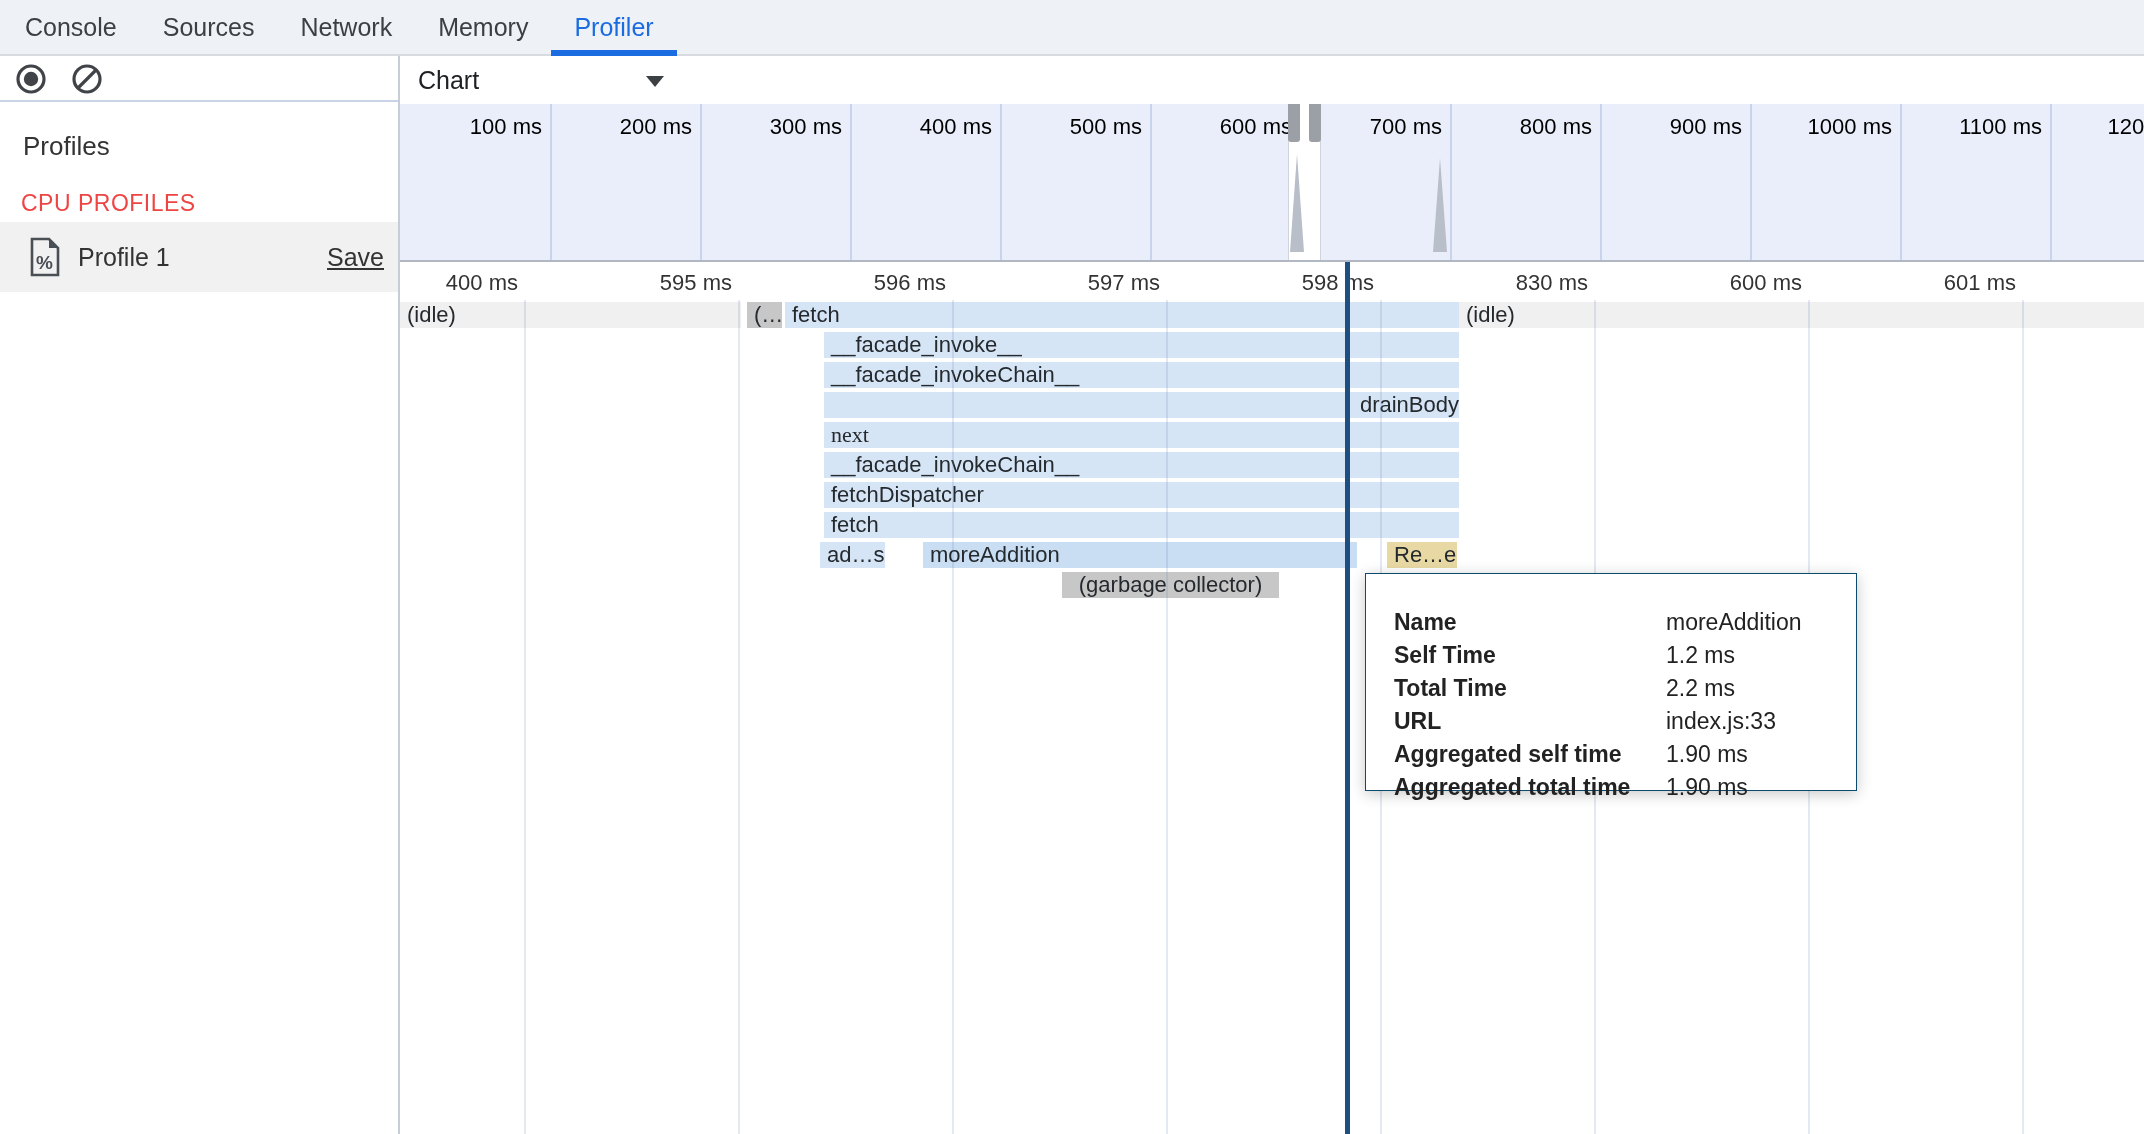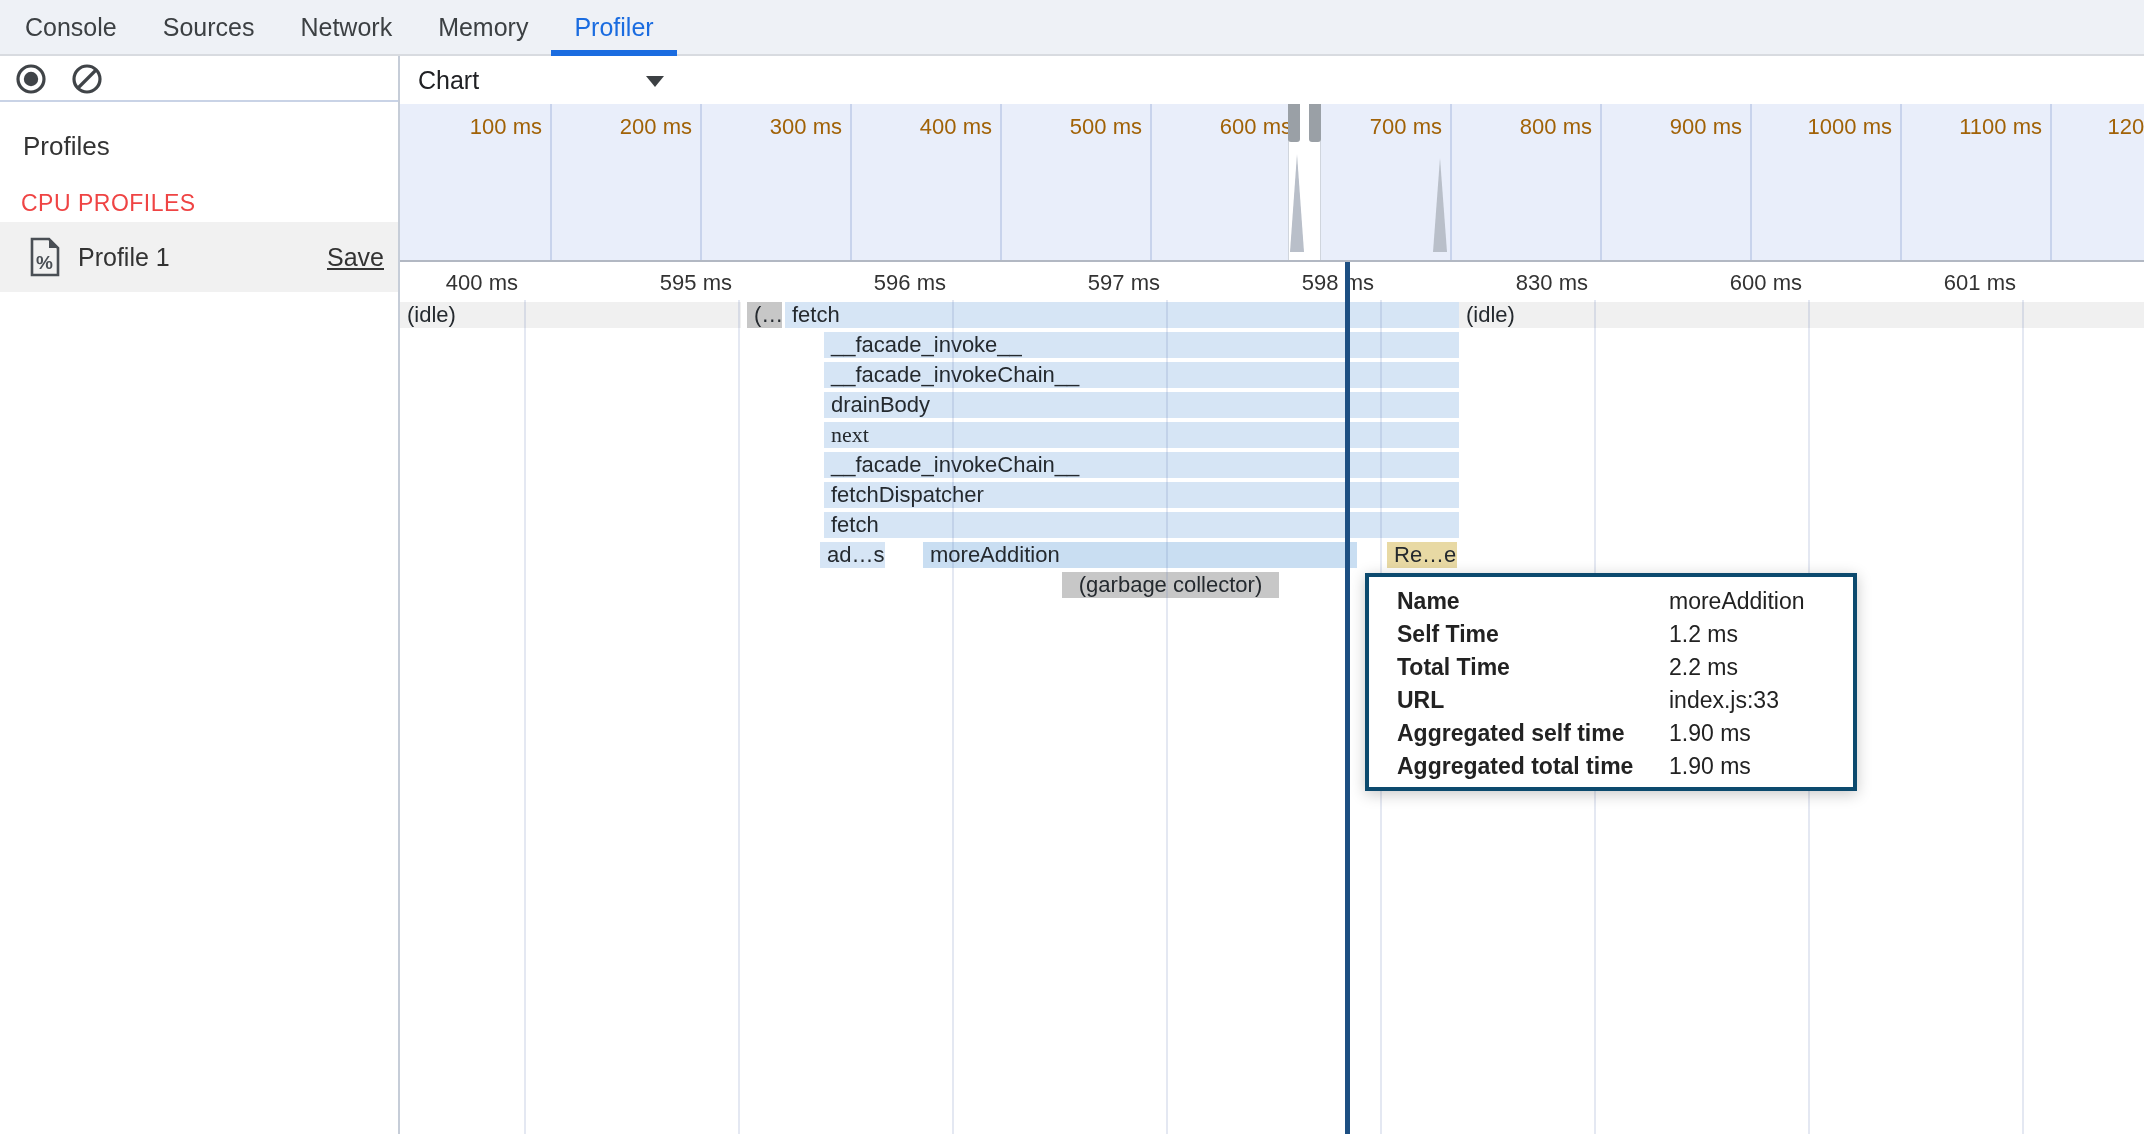--- a/index.html
+++ b/index.html
@@ -38,21 +38,21 @@
   .profile-row .doc-icon { margin-left:28px; }
   .profile-name { margin-left:16px; font-size:25px; color:#333; }
   .save-link { position:absolute; right:14px; font-size:25px; color:#333; text-decoration:underline; cursor:pointer; }
   .v-divider { position:absolute; left:398px; top:56px; width:2px; height:1078px; background:#c6cdd8; }
 
   
   .overview { position:absolute; left:400px; top:104px; width:1744px; height:158px;
               background:#e9eefa; overflow:hidden; border-bottom:2px solid #b2b8c3; }
   .ov-line { position:absolute; top:0; width:2px; height:158px; background:#c8d3ec; }
   .ov-label { position:absolute; top:10px; height:28px; width:150px; text-align:right;
-              font-size:22px; color:#a16207; white-space:nowrap; }
+              font-size:22px; color:#000000; white-space:nowrap; }
   .ov-selection { position:absolute; top:0; height:158px; background:#ffffff;
                   border-left:1px solid #d0d5dd; border-right:1px solid #d0d5dd; }
   .ov-handle { position:absolute; top:0; width:12px; height:38px; background:#9aa0a6; border-radius:0 0 3px 3px; }
   .ov-spike { position:absolute; width:0; height:0;
               border-left:7px solid transparent; border-right:7px solid transparent; }
 
   
   .flame { position:absolute; left:400px; top:262px; width:1744px; height:872px; background:#fff; overflow:hidden; }
   .f-label { position:absolute; top:8px; width:150px; height:28px; text-align:right;
              font-size:22px; color:#333; white-space:nowrap; }
@@ -62,21 +62,21 @@
   .bar-call     { background:#d6e5f5; }
   .bar-selected { background:#c9def2; }
   .bar-idle     { background:#f0f0f0; }
   .bar-system   { background:#c7c7c7; }
   .bar-gc       { background:#c7c7c7; text-align:center; padding:0; }
   .bar-yellow   { background:#e8d9a4; }
   .time-marker { position:absolute; top:0; bottom:0; width:5px; background:#1d4f82; z-index:6; }
 
   
   .tooltip { position:absolute; left:965px; top:311px; width:492px; height:218px; background:#fff;
-             border:4px solid #0c4a6e; box-shadow:0 3px 14px rgba(0,0,0,.22); z-index:10; padding-top:8px; }
+             border:1px solid #0c4a6e; box-shadow:0 3px 14px rgba(0,0,0,.22); z-index:10; padding-top:32px; }
   .tt-row { display:flex; height:33px; align-items:center; }
   .tt-label { width:272px; margin-left:28px; font-weight:bold; font-size:23px; color:#222; white-space:nowrap; }
   .tt-value { font-size:23px; color:#222; white-space:nowrap; }
 </style>
 </head>
 <body>
 
 <div class="tabbar" id="tabbar">
     <div class="tab">
       <span>Console</span>
@@ -206,21 +206,21 @@
     <div class="f-grid" style="left: 1408px;"></div>
     <div class="f-label" style="left: 1252px;">600 ms</div>
     <div class="f-grid" style="left: 1622px;"></div>
     <div class="f-label" style="left: 1466px;">601 ms</div>
     <div class="bar bar-idle" style="left: 0px; width: 341px; top: 40px;">(idle)</div>
     <div class="bar bar-system" style="left: 347px; width: 35px; top: 40px;">(…</div>
     <div class="bar bar-call" style="left: 385px; width: 674px; top: 40px;">fetch</div>
     <div class="bar bar-idle" style="left: 1059px; width: 685px; top: 40px;">(idle)</div>
     <div class="bar bar-call" style="left: 424px; width: 635px; top: 70px;">__facade_invoke__</div>
     <div class="bar bar-call" style="left: 424px; width: 635px; top: 100px;">__facade_invokeChain__</div>
-    <div class="bar bar-call" style="left: 424px; width: 635px; top: 130px;">drainBody</div>
+    <div class="bar bar-call" style="left: 424px; width: 635px; top: 130px; text-align: right;">drainBody</div>
     <div class="bar bar-call" style="left: 424px; width: 635px; top: 160px; font-family: Liberation Serif, serif;">next</div>
     <div class="bar bar-call" style="left: 424px; width: 635px; top: 190px;">__facade_invokeChain__</div>
     <div class="bar bar-call" style="left: 424px; width: 635px; top: 220px;">fetchDispatcher</div>
     <div class="bar bar-call" style="left: 424px; width: 635px; top: 250px;">fetch</div>
     <div class="bar bar-call" style="left: 420px; width: 65px; top: 280px;">ad…s</div>
     <div class="bar bar-selected" style="left: 523px; width: 434px; top: 280px;">moreAddition</div>
     <div class="bar bar-yellow" style="left: 987px; width: 70px; top: 280px;">Re…e</div>
     <div class="bar bar-gc" style="left: 662px; width: 217px; top: 310px;">(garbage collector)</div>
     <div class="time-marker" style="left: 945px;"></div>
   </div>

